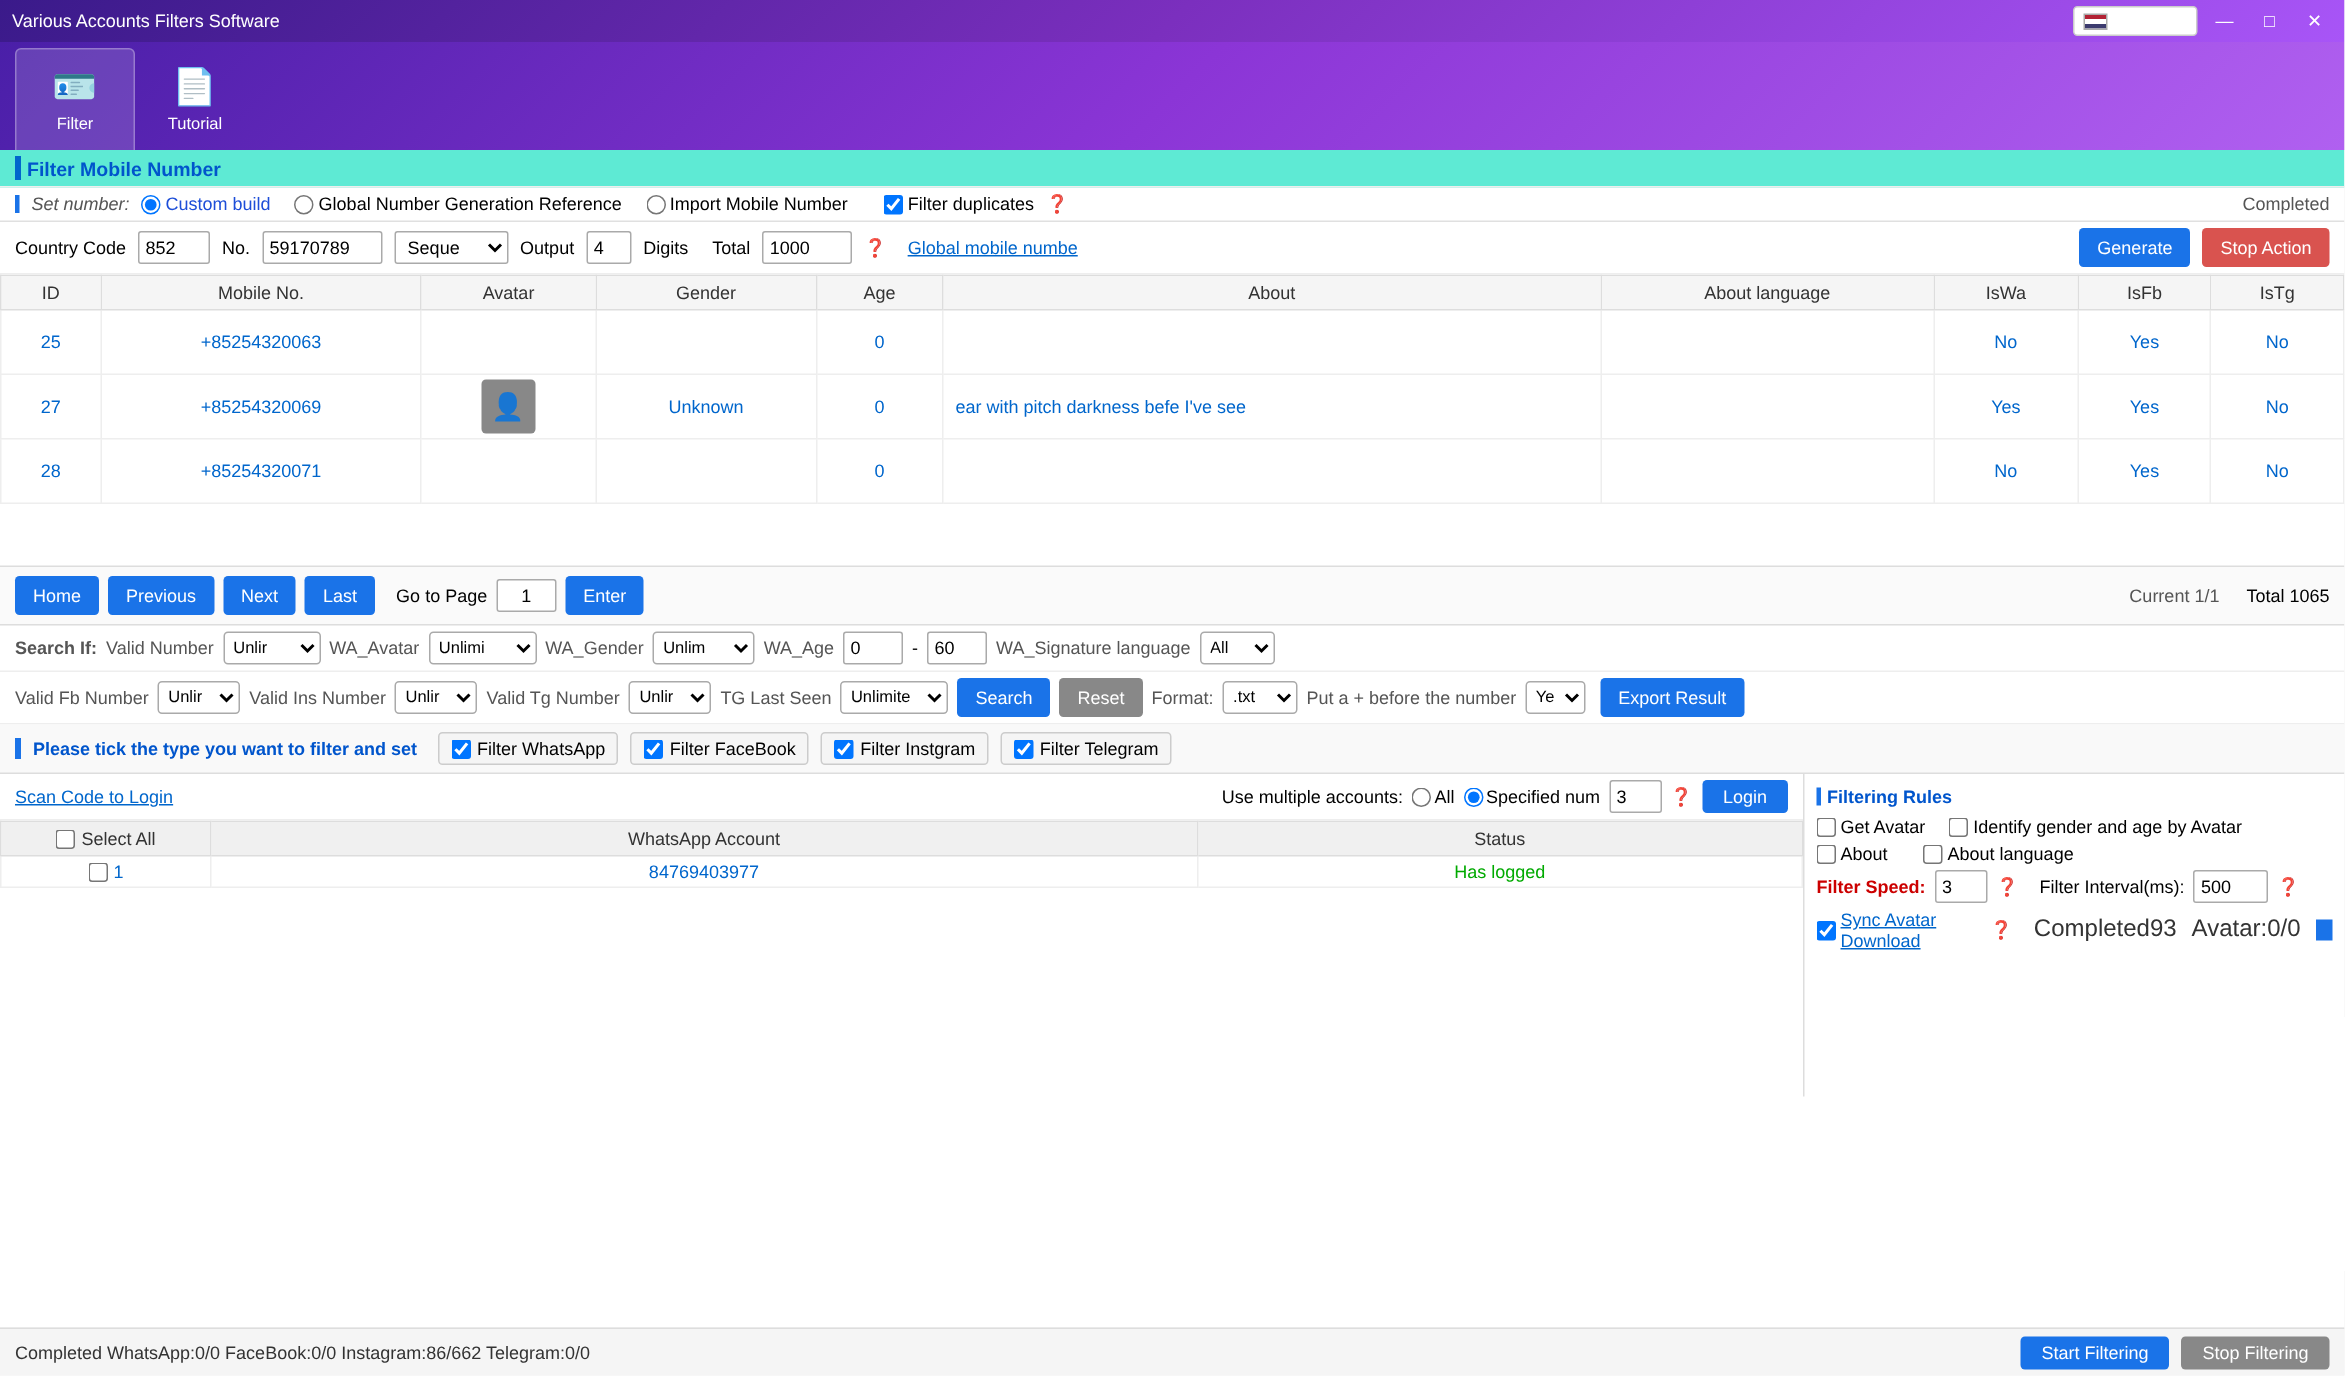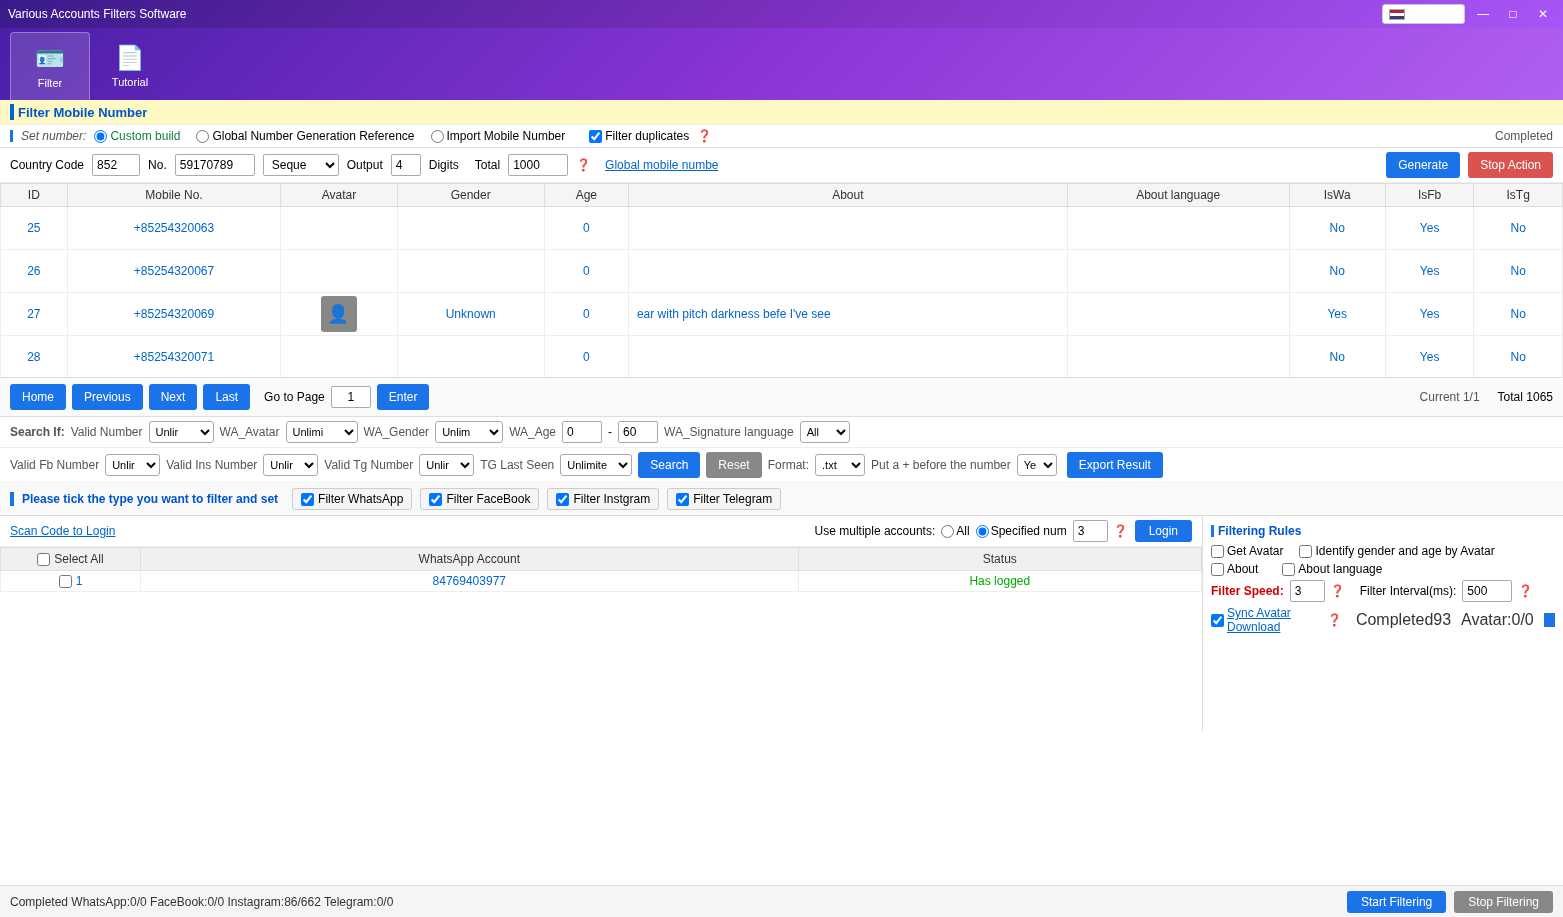--- a/index.html
+++ b/index.html
@@ -295,31 +295,31 @@
     <span class="nav-tab-label">Filter</span>
   </div>
   <div class="nav-tab">
     <span class="nav-tab-icon">📄</span>
     <span class="nav-tab-label">Tutorial</span>
   </div>
 </div>
 
 <div id="main-content">
 
-  <div style="display:flex; align-items:center; padding:4px 10px; background:#fef9c3; border-bottom:1px solid #eee;">
+  <div style="display:flex; align-items:center; padding:4px 10px; background:#5eead4; border-bottom:1px solid #eee;">
     <span class="section-bar"></span>
     <span style="color:#0055cc; font-weight:bold; font-size:13px; margin-left:4px;">Filter Mobile Number</span>
   </div>
 
   <div id="filter-number-row">
     <span class="section-bar" style="background:#1a73e8; width:3px; height:12px;"></span>
     <span style="color:#555;font-style:italic;">Set number:</span>
     <label style="display:flex;align-items:center;gap:3px;">
       <input type="radio" name="set_number" checked="" style="">
-      <span style="color:#15803d;">Custom build</span>
+      <span style="color:#1d4ed8;">Custom build</span>
     </label>
     <label style="display:flex;align-items:center;gap:3px; margin-left:8px;">
       <input type="radio" name="set_number" style="">
       <span>Global Number Generation Reference</span>
     </label>
     <label style="display:flex;align-items:center;gap:3px; margin-left:8px;">
       <input type="radio" name="set_number" style="">
       <span>Import Mobile Number</span>
     </label>
     <label style="display:flex;align-items:center;gap:3px; margin-left:16px;">
@@ -364,34 +364,20 @@
           <th>IsWa</th>
           <th>IsFb</th>
           <th>IsTg</th>
         </tr>
       </thead>
       <tbody id="data-tbody">
 
       <tr>
     <td>25</td>
     <td>+85254320063</td>
-    <td>
-              <div style="width:36px;height:36px;"></div>
-            </td>
-    <td></td>
-    <td>0</td>
-    <td style="text-align:left; max-width:200px; overflow:hidden; white-space:nowrap; text-overflow:ellipsis;"></td>
-    <td></td>
-    <td>No</td>
-    <td>Yes</td>
-    <td>No</td>
-  </tr>
-          <tr>
-    <td>26</td>
-    <td>+85254320067</td>
     <td>
               <div style="width:36px;height:36px;"></div>
             </td>
     <td></td>
     <td>0</td>
     <td style="text-align:left; max-width:200px; overflow:hidden; white-space:nowrap; text-overflow:ellipsis;"></td>
     <td></td>
     <td>No</td>
     <td>Yes</td>
     <td>No</td>

